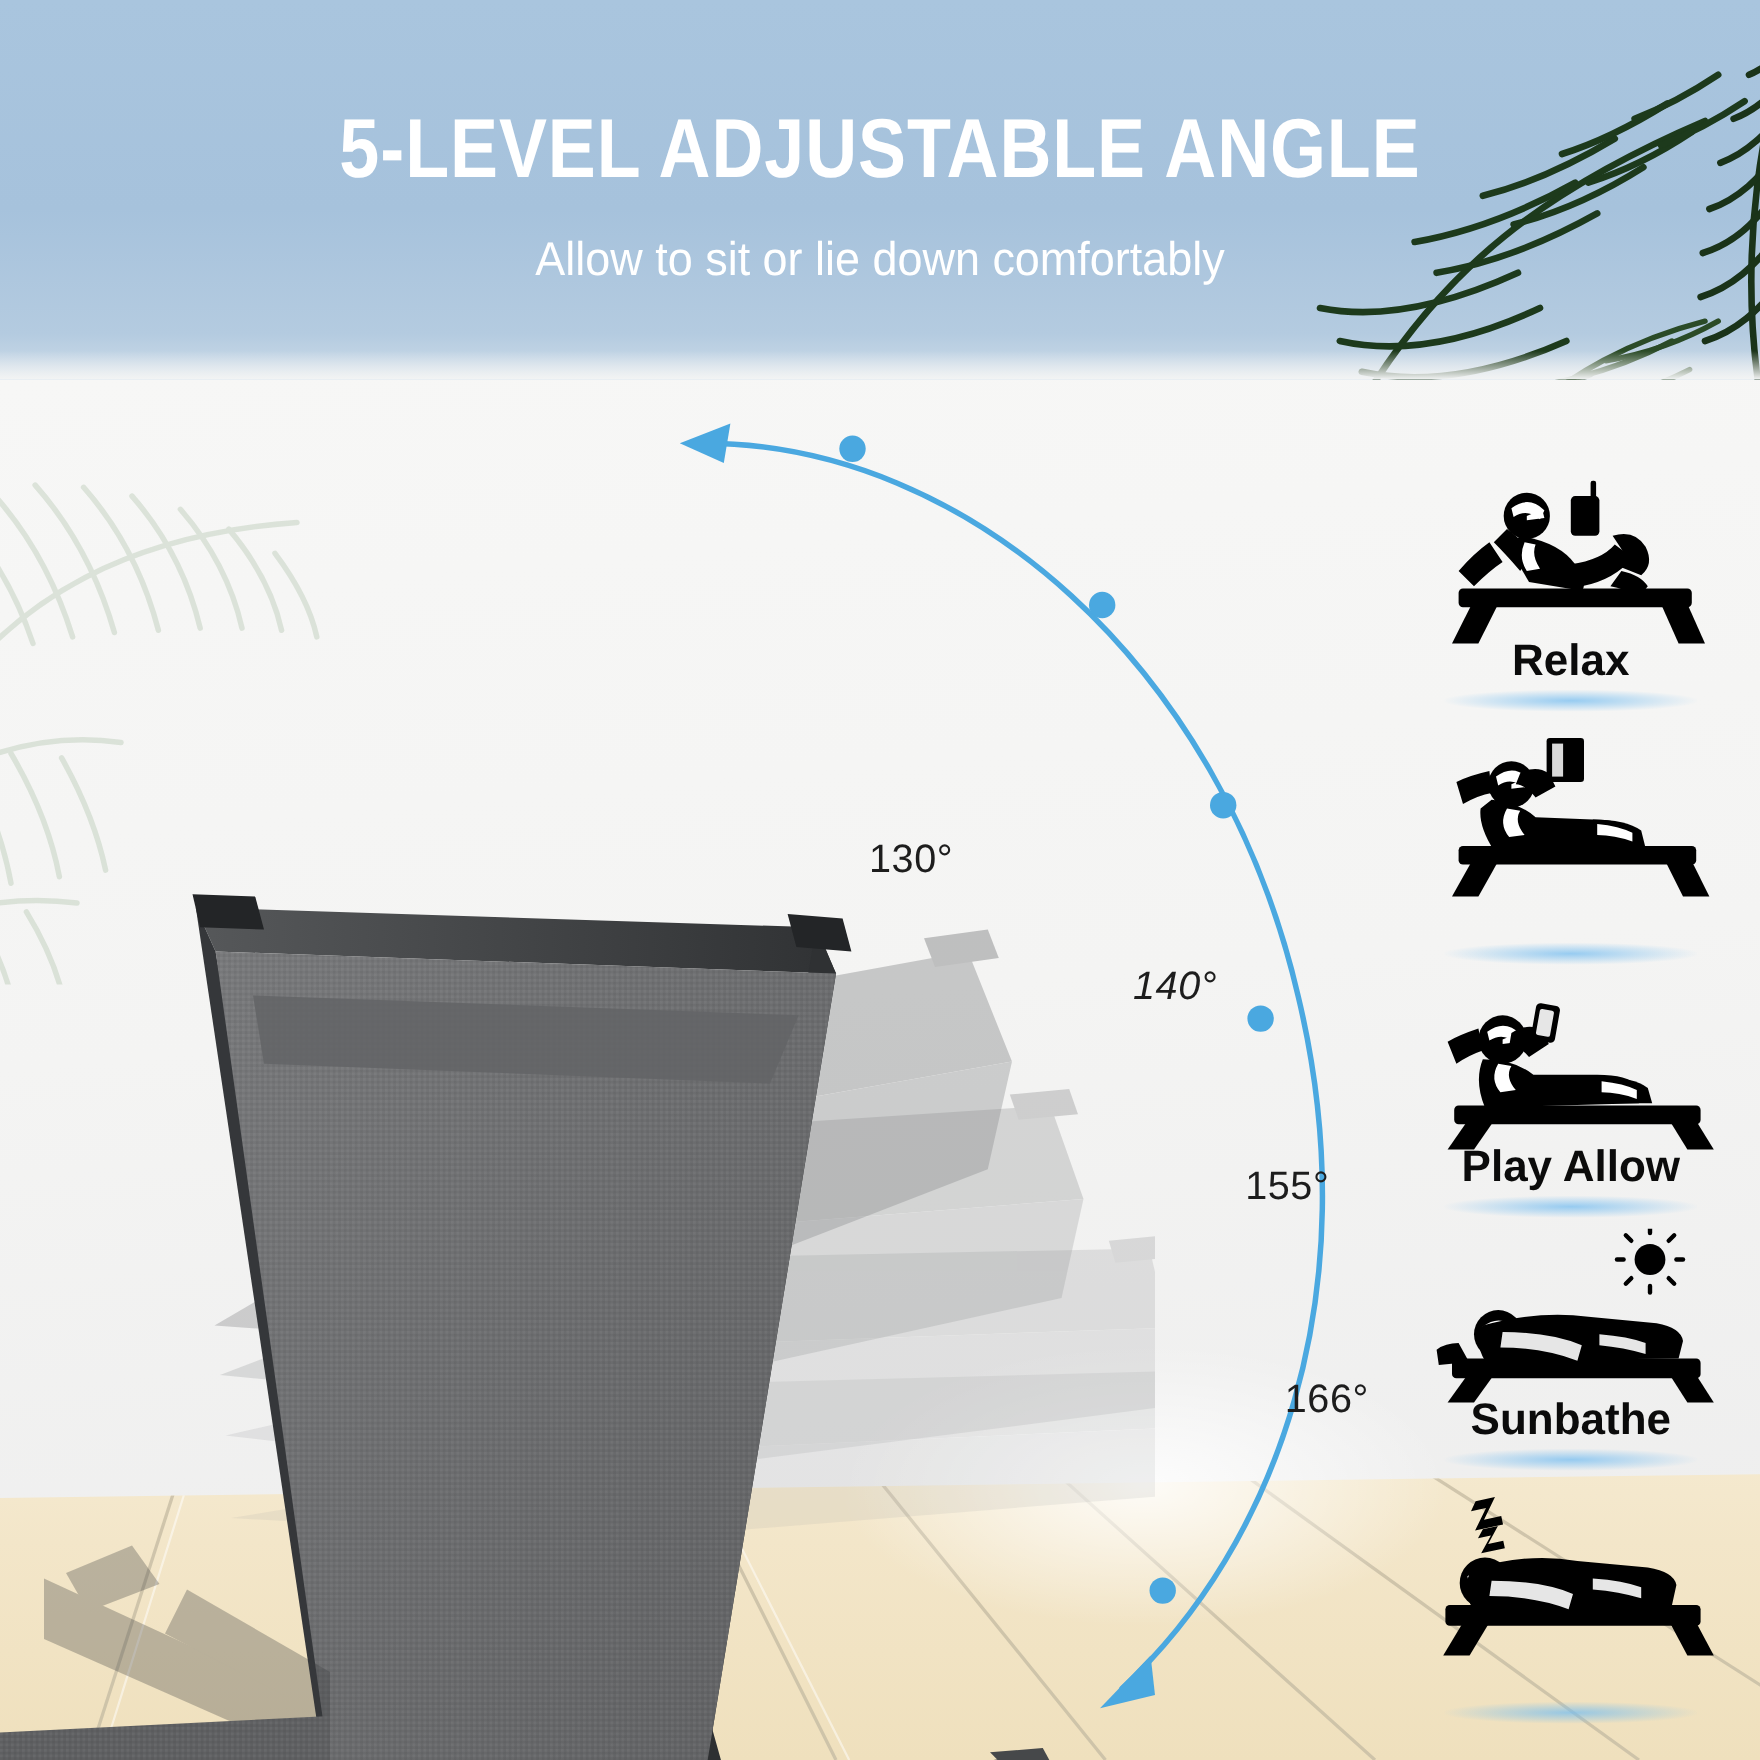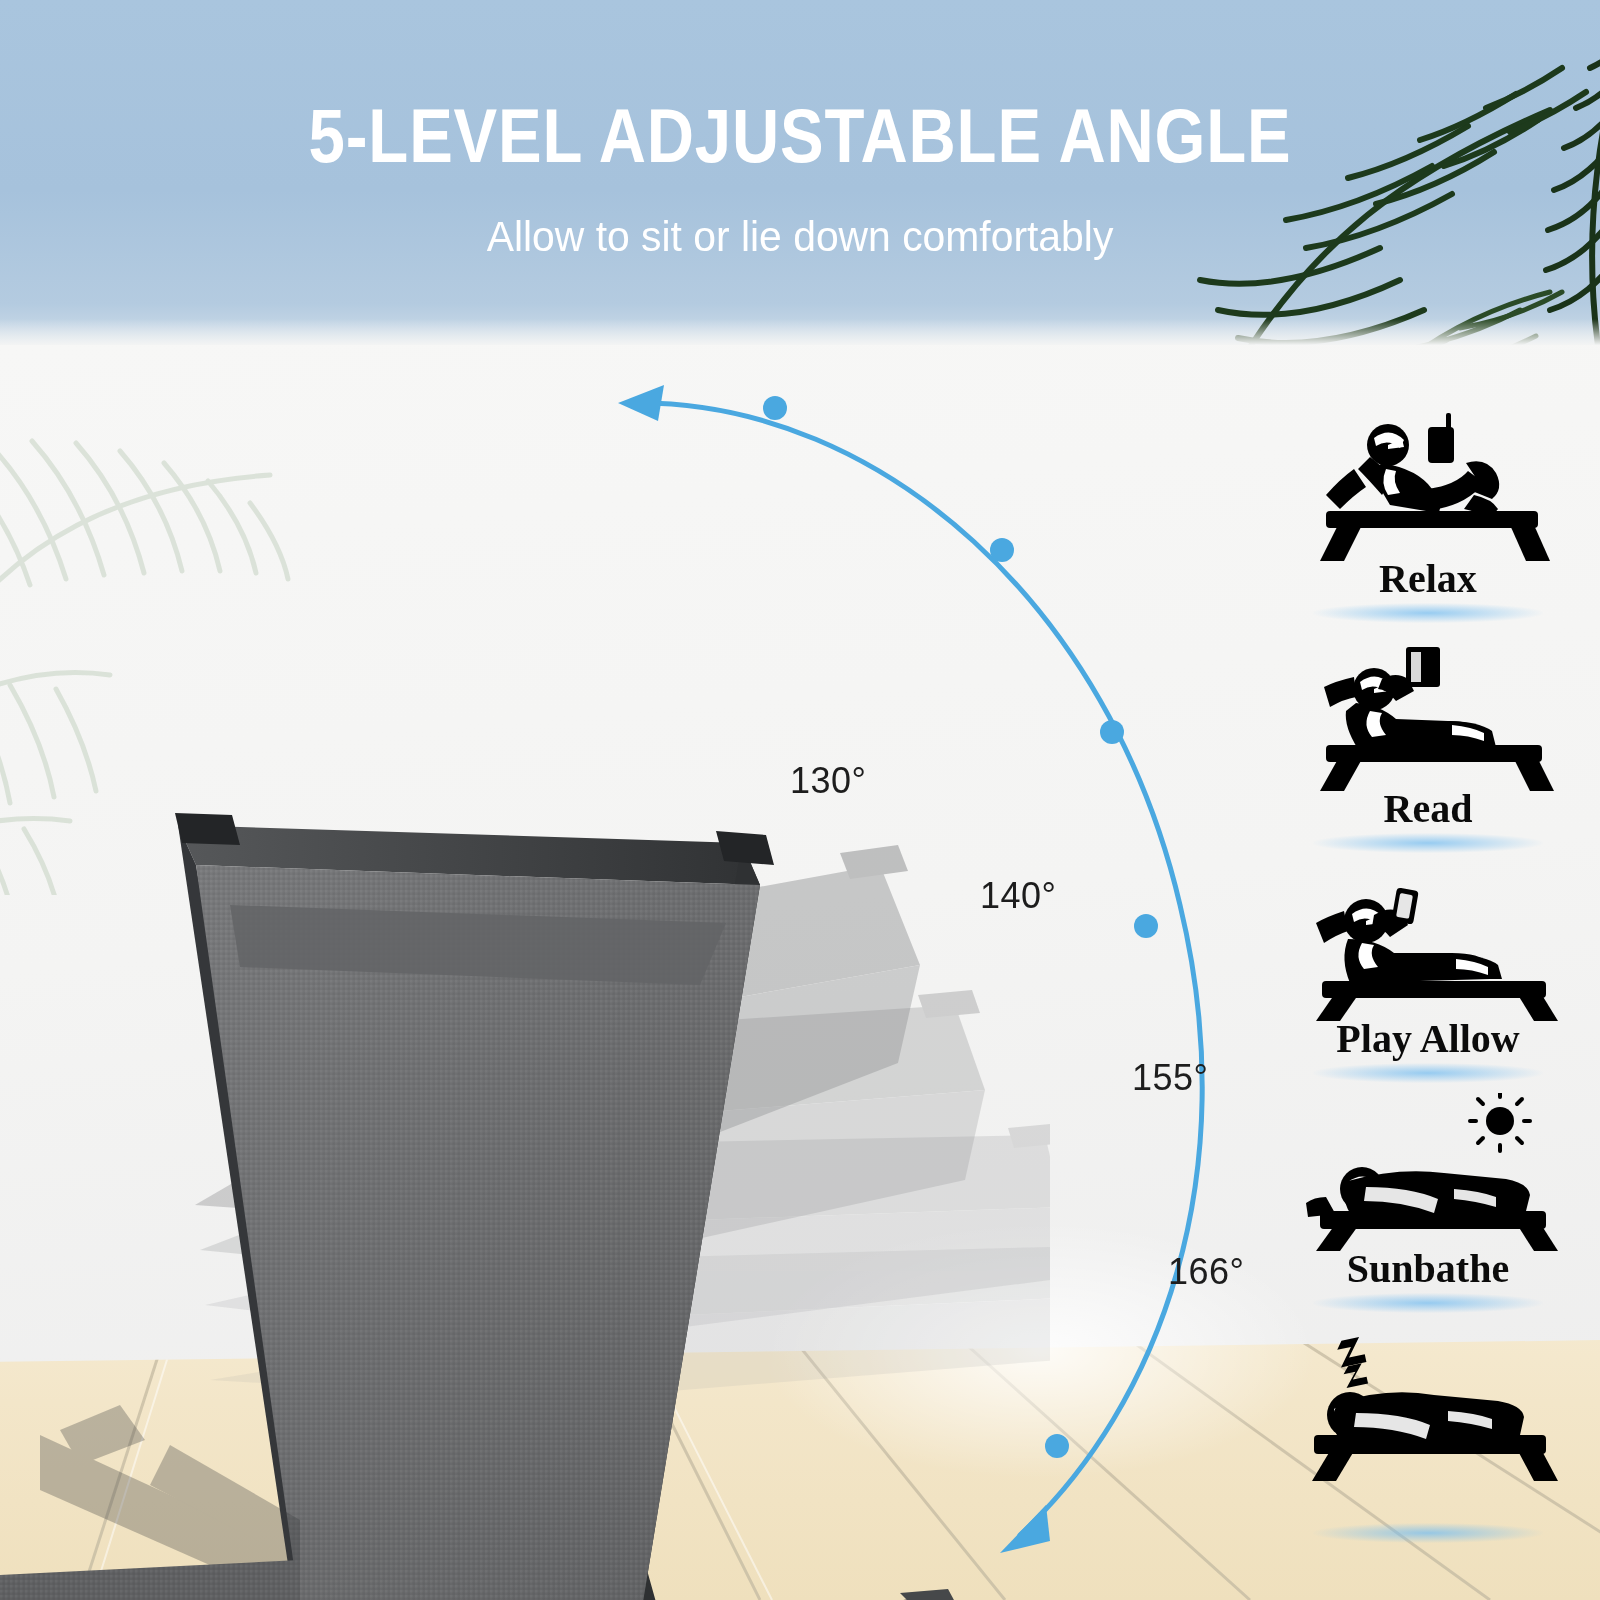--- a/index.html
+++ b/index.html
@@ -56,21 +56,21 @@
 
   
   .arc-svg{position:absolute;left:0;top:0;width:1600px;height:1255px;overflow:visible;}
 
   .ang-label{
     position:absolute;font-size:36px;color:#1d1d1d;font-weight:400;
     white-space:nowrap;letter-spacing:.5px;
   }
 
   
-  .icon-col{position:absolute;right:22px;top:58px;width:300px;font-family:Liberation Serif, serif;}
+  .icon-col{position:absolute;right:22px;top:82px;width:300px;}
   .icon-item{position:relative;width:300px;height:230px;}
   .icon-art{position:absolute;left:0;top:0;width:300px;height:160px;}
   .icon-art svg{display:block;width:300px;height:160px;}
   .icon-label{
     position:absolute;left:0;top:152px;width:300px;text-align:center;
     font-size:40px;font-weight:bold;color:#0b0b0b;white-space:nowrap;
   }
   .icon-glow{
     position:absolute;left:50%;top:200px;transform:translateX(-50%);
     width:230px;height:20px;
@@ -239,21 +239,21 @@
       <path d="M1000 1208 L1046 1160 L1050 1196 Z" fill="#4aa8e0"></path>
 
       <circle cx="775" cy="63" r="12" fill="#4aa8e0"></circle>
       <circle cx="1002" cy="205" r="12" fill="#4aa8e0"></circle>
       <circle cx="1112" cy="387" r="12" fill="#4aa8e0"></circle>
       <circle cx="1146" cy="581" r="12" fill="#4aa8e0"></circle>
       <circle cx="1057" cy="1101" r="12" fill="#4aa8e0"></circle>
     </svg>
 
     <div class="ang-label" style="left:790px;top:388px;margin-top:27px;">130°</div>
-    <div class="ang-label" style="left:980px;top:530px;">140°</div>
+    <div class="ang-label" style="left:1030px;top:530px;font-style:italic;">140°</div>
     <div class="ang-label" style="left:1132px;top:712px;text-align:right;">155°</div>
     <div class="ang-label" style="left:1168px;top:906px;text-align:center;">166°</div>
 
     <div class="icon-col">
 
       <div class="icon-item">
         <div class="icon-art">
           <svg viewBox="0 0 300 160">
             <g fill="#000">
               <rect x="48" y="108" width="212" height="17" rx="4"></rect>
@@ -293,21 +293,20 @@
               <path d="M170 88 q30 0 44 10 l4 16 l-48 0 Z"></path>
               <path d="M104 46 q14 -8 26 0 l6 12 l-18 10 q-10 -12 -18 -12 Z"></path>
               <rect x="128" y="14" width="34" height="40" rx="3"></rect>
               <rect x="133" y="19" width="10" height="30" fill="#fff" opacity=".85"></rect>
               <path d="M92 78 q-8 14 2 26 l14 -2 q-10 -12 -4 -22 Z" fill="#fff"></path>
               <path d="M174 92 q20 2 32 8 l0 8 q-16 -6 -32 -6 Z" fill="#fff"></path>
             </g>
           </svg>
         </div>
         <div class="icon-glow"></div>
-        <div class="icon-label">Read</div>
       </div>
 
       <div class="icon-item">
         <div class="icon-art">
           <svg viewBox="0 0 300 160">
             <g fill="#000">
               <rect x="44" y="118" width="224" height="17" rx="4"></rect>
               <path d="M56 132 L80 132 L62 158 L38 158 Z"></path>
               <path d="M240 132 L264 132 L280 158 L256 158 Z"></path>
               <circle cx="88" cy="58" r="22"></circle>

